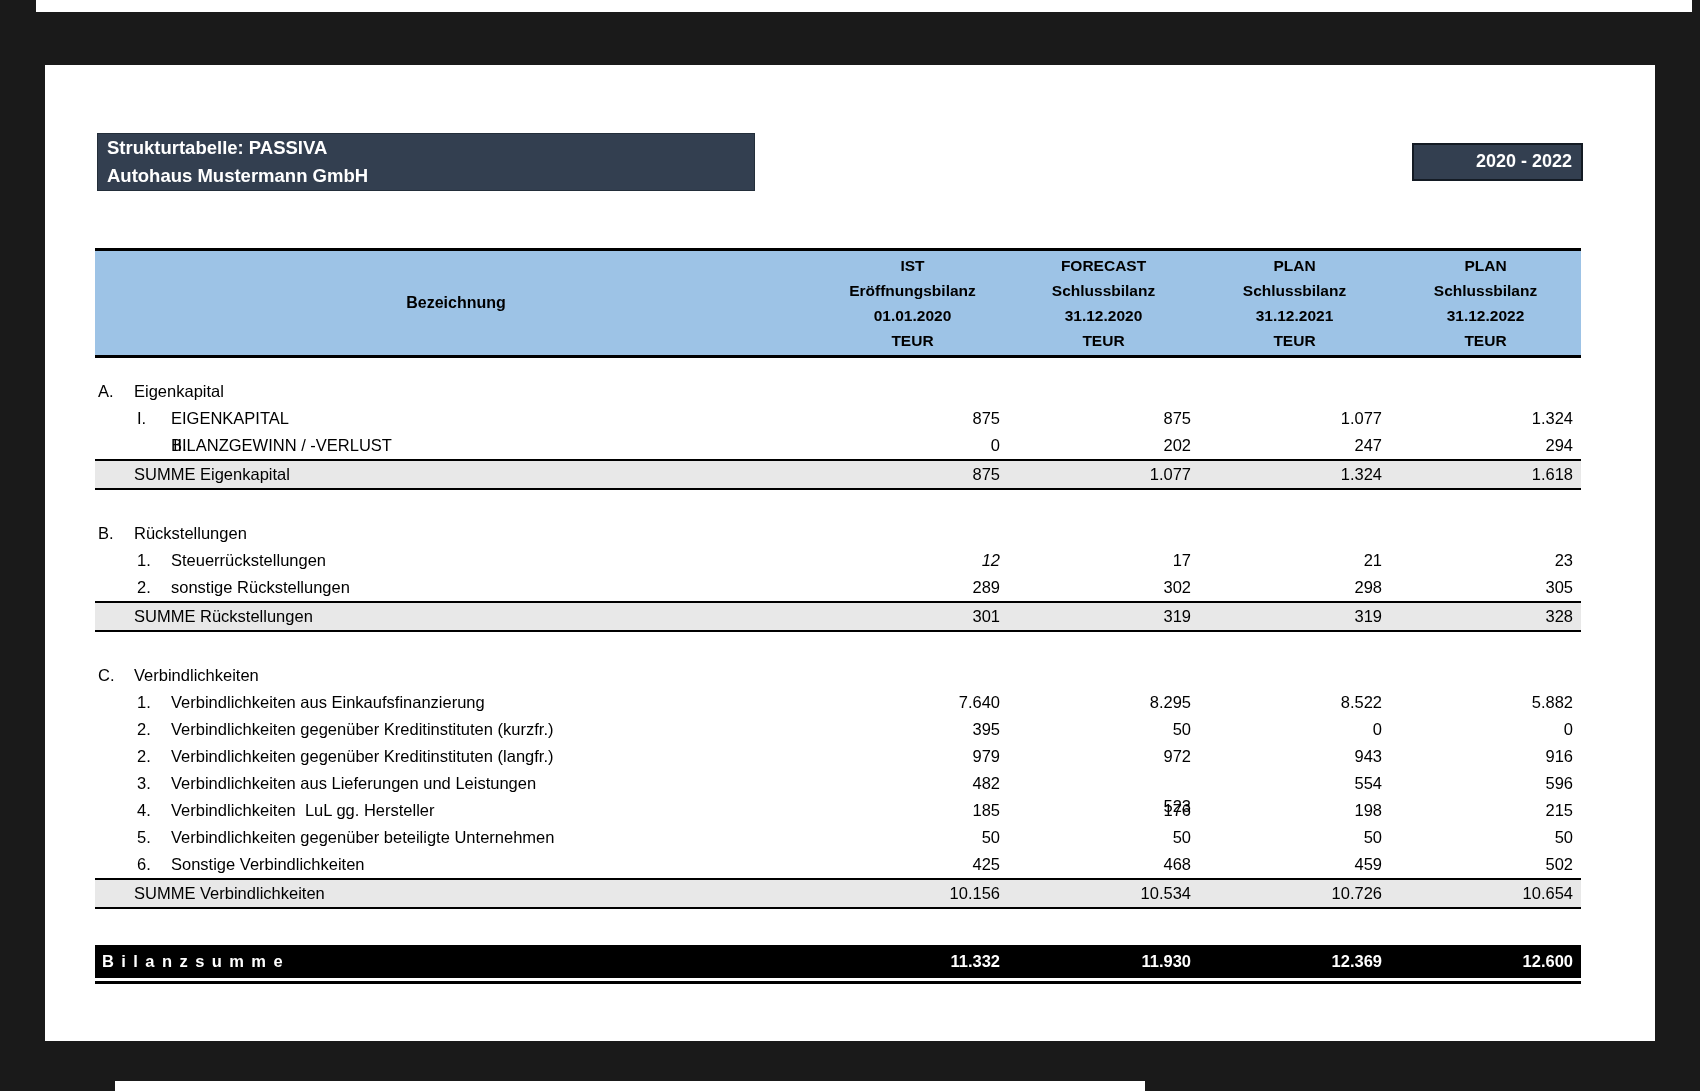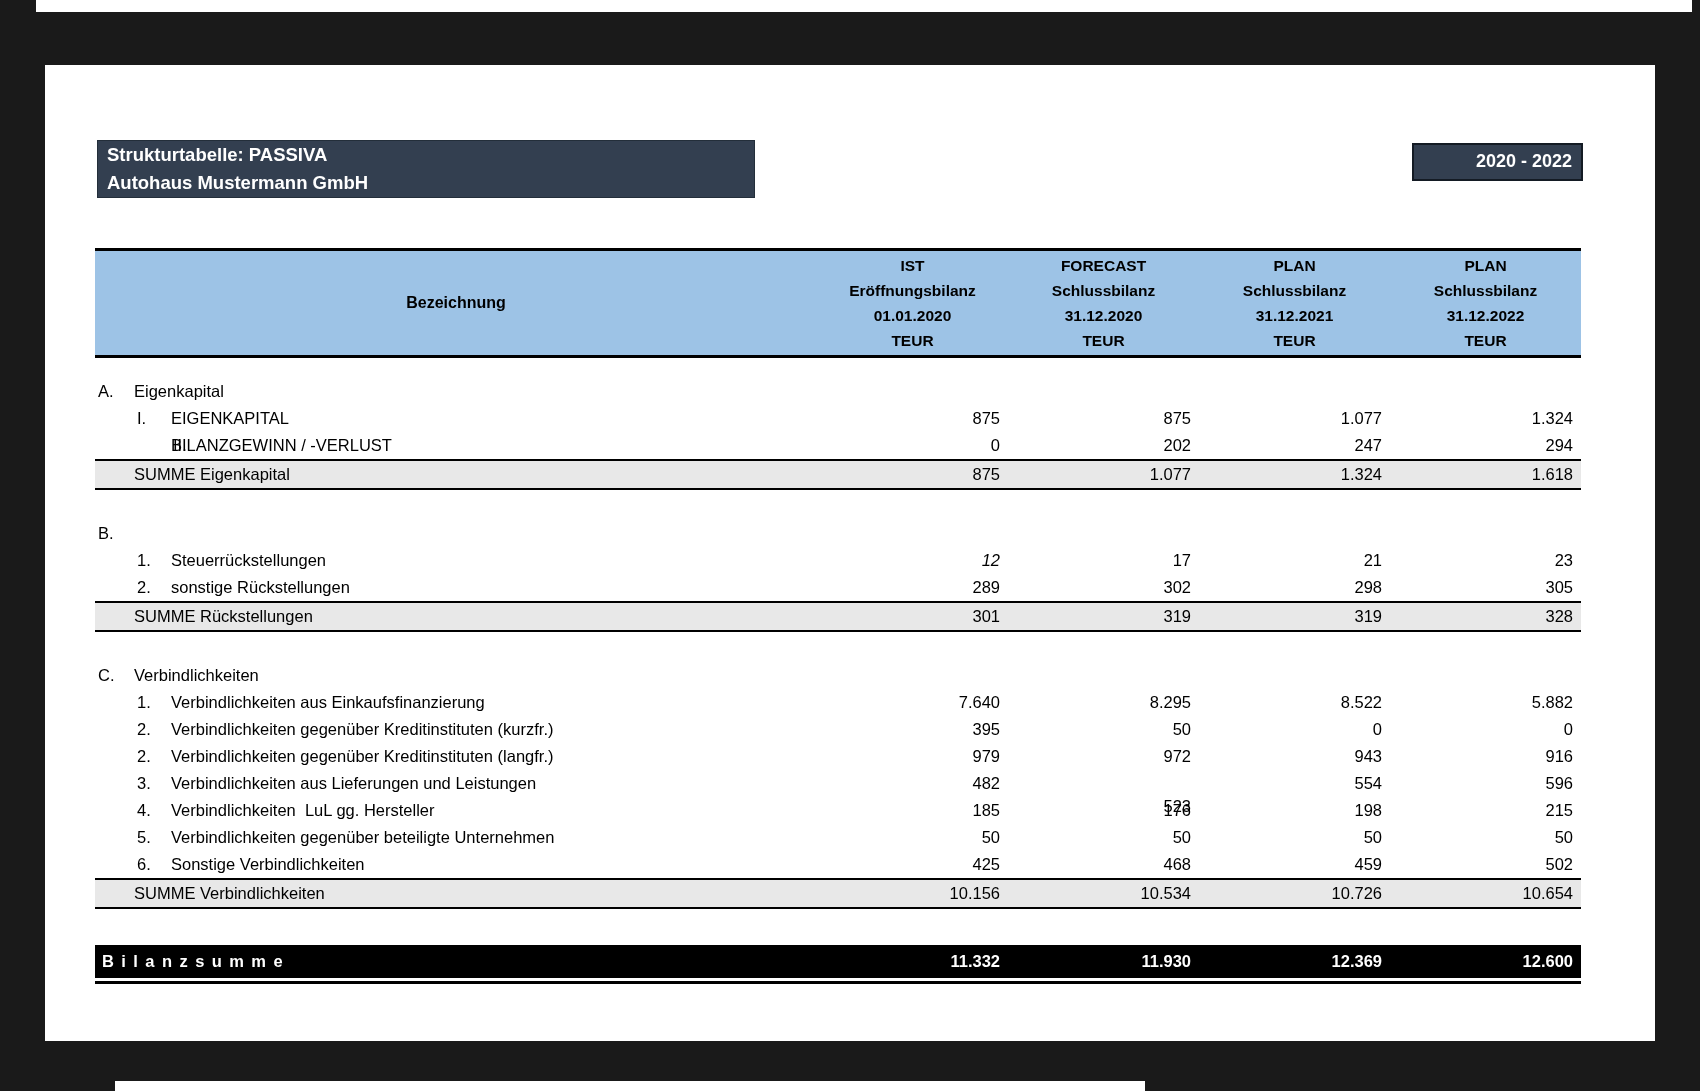--- a/index.html
+++ b/index.html
@@ -6,21 +6,21 @@
   .screen {
     position:relative; width:1700px; height:1091px; background:#1a1a1a;
     overflow:hidden; font-family:"Liberation Sans","DejaVu Sans",sans-serif;
     color:#000;
   }
   .strip-top { position:absolute; left:36px; top:0; right:8px; height:12px; background:#ffffff; }
   .strip-bottom { position:absolute; left:115px; bottom:0; width:1030px; height:10px; background:#ffffff; }
   .page { position:absolute; left:45px; top:65px; width:1610px; height:976px; background:#ffffff; }
 
   .title-box {
-    position:absolute; left:52px; top:75px; width:658px; height:58px;
+    position:absolute; left:52px; top:68px; width:658px; height:58px;
     background:var(--c-box,#333F50); border:1px solid #232e3a; box-sizing:border-box;
     color:#fff; font-weight:bold; font-size:18.5px; line-height:28px; padding-left:9px;
   }
   .year-box {
     position:absolute; right:72px; top:78px; width:171px; height:38px;
     background:var(--c-box,#333F50); border:2px solid #141b24; box-sizing:border-box;
     color:#fff; font-weight:bold; font-size:18px; line-height:33px;
     text-align:right; padding-right:9px;
   }
 
@@ -131,20 +131,21 @@
               <div class="label" style="grid-column: 2 / 4;">SUMME Eigenkapital</div>
               <div class="val" style="grid-column: 4;">875</div>
               <div class="val" style="grid-column: 5;">1.077</div>
               <div class="val" style="grid-column: 6;">1.324</div>
               <div class="val" style="grid-column: 7;">1.618</div>
             </div>
           </div>
           <div class="section">
             <div class="row title">
               <div class="marker" style="grid-column: 1;">B.</div>
+              <div class="label" style="grid-column: 2 / 4;">Rückstellungen</div>
             </div>
             <div class="row item">
               <div class="marker" style="grid-column: 2;">1.</div>
               <div class="label" style="grid-column: 3;">Steuerrückstellungen</div>
               <div class="val" style="grid-column: 4; font-style: italic;">12</div>
               <div class="val" style="grid-column: 5;">17</div>
               <div class="val" style="grid-column: 6;">21</div>
               <div class="val" style="grid-column: 7;">23</div>
             </div>
             <div class="row item pre-summe">

